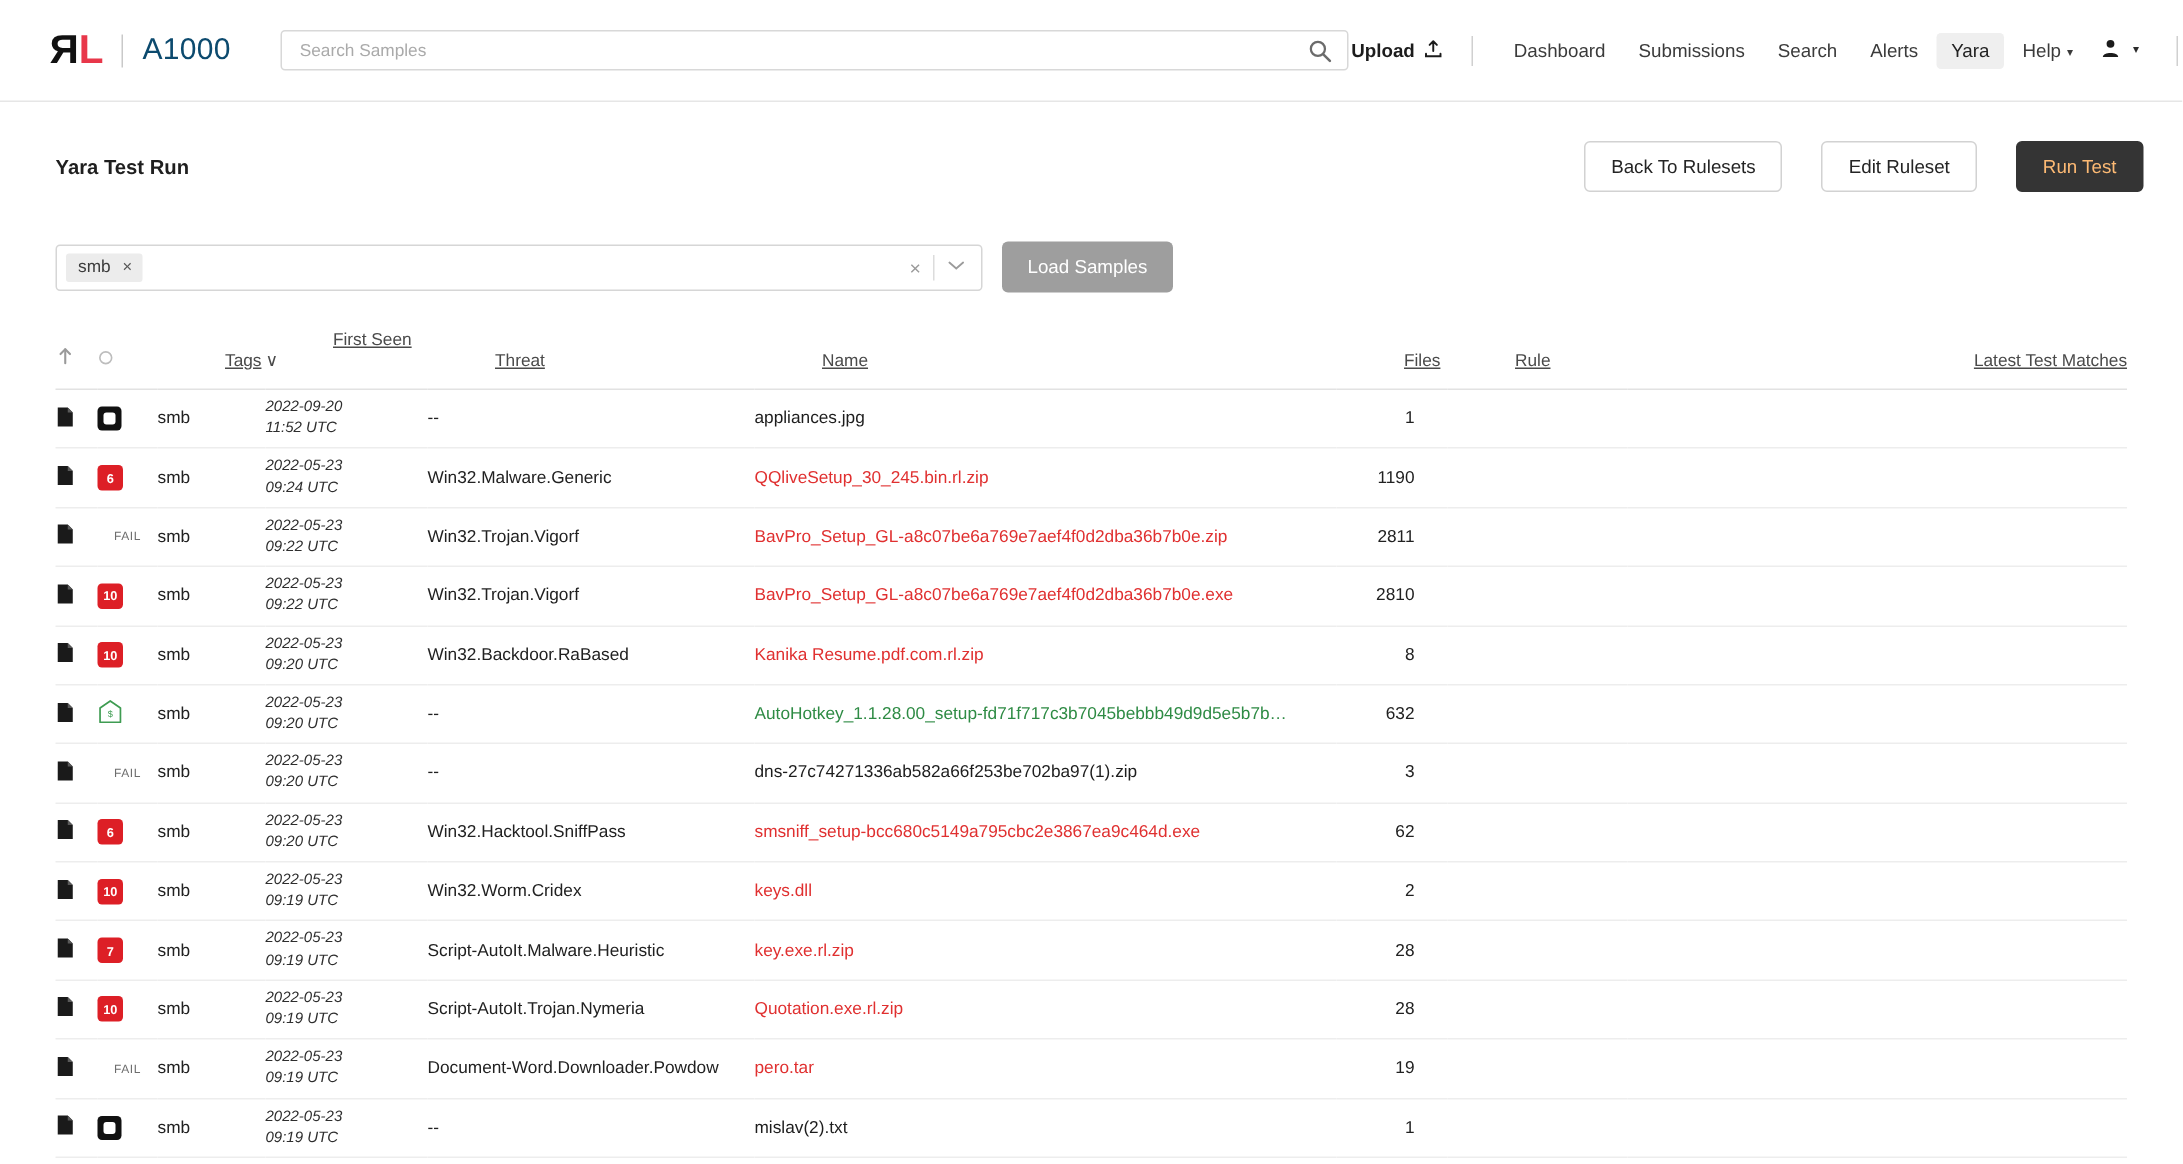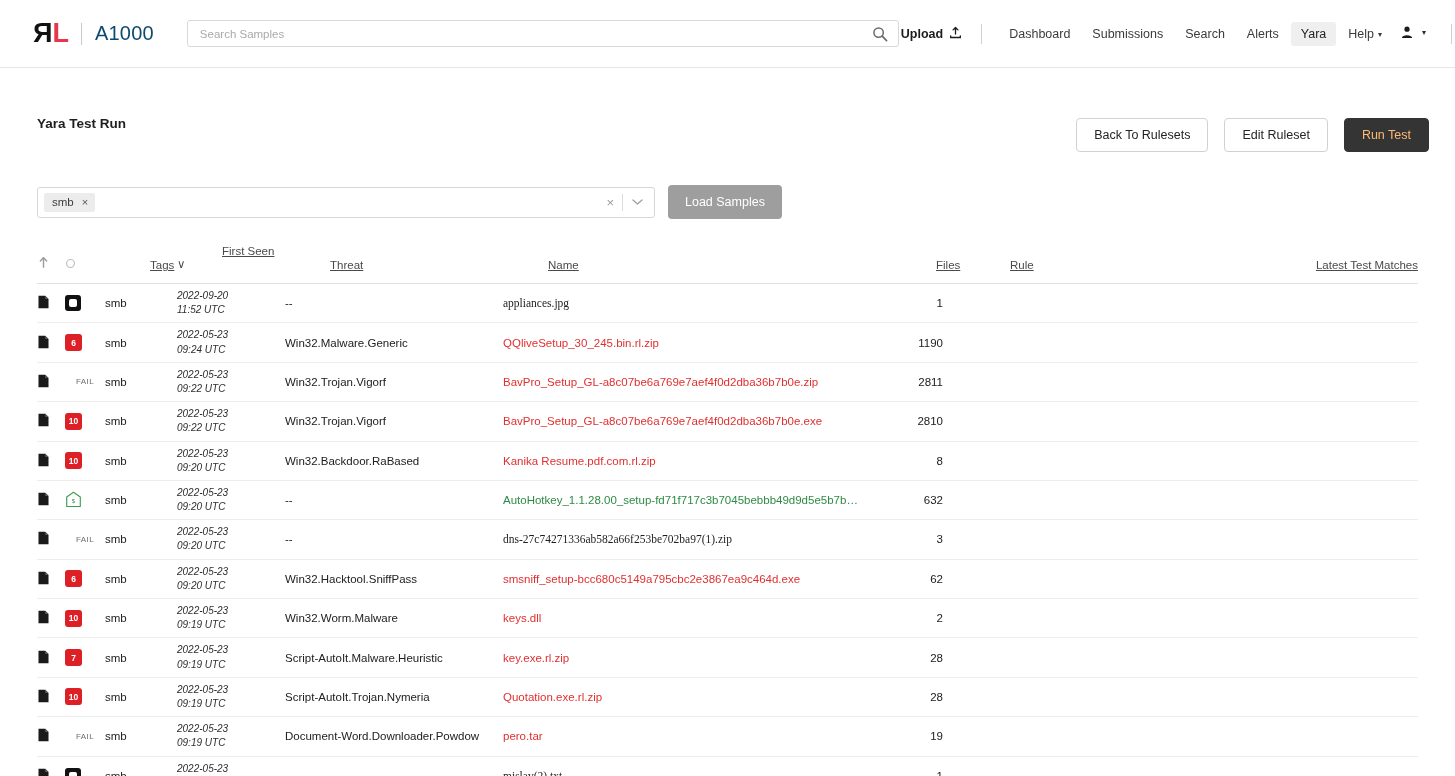--- a/index.html
+++ b/index.html
@@ -71,21 +71,21 @@
     display: flex; align-items: center; gap: 4px;
     padding: 5px 8px; cursor: pointer; font-size: 12px;
   }
 
   
   .page-head {
     display: flex; align-items: center;
     padding: 26px 26px 0 37px;
   }
   .page-title { font-size: 13.5px; font-weight: bold; color: #1f1f1f; }
-  .head-actions { margin-left: auto; display: flex; gap: 16px; margin-top: 24px; }
+  .head-actions { margin-left: auto; display: flex; gap: 26px; }
   .btn {
     font-size: 12.5px; padding: 9px 17px; border-radius: 4px;
     border: 1px solid #d2d2d2; background: #fff; color: #242424;
     cursor: pointer; white-space: nowrap;
     font-family: "Liberation Sans", sans-serif;
   }
   .btn-dark {
     background: #343434; color: #fdba74; border-color: #343434; font-weight: 500;
   }
 
@@ -141,21 +141,21 @@
   .c-threat { width: 218px; }
   .c-name { width: 388px; }
   .c-files { width: 74px; text-align: right; padding-right: 22px !important; }
   .c-rule { width: 120px; }
   .c-matches { text-align: right; }
 
   .file-icon { display: block; }
   .seen { font-size: 10px; color: #2e2e2e; line-height: 1.42; font-style: italic; }
   .name-red { color: #e03030; }
   .name-green { color: #2e8b44; }
-  .name-black { color: #1d1d1d; font-family: Liberation Serif, serif; }
+  .name-black { color: #1d1d1d; }
   .badge {
     width: 17px; height: 17px; border-radius: 3px;
     display: flex; align-items: center; justify-content: center;
     font-size: 8.5px; font-weight: bold; color: #fff;
   }
   .badge-num { background: #dd1f26; }
   .badge-fail {
     font-size: 8px; color: #6d6d6d; font-weight: normal;
     letter-spacing: .4px; width: auto;
   }
@@ -461,21 +461,21 @@
               </svg></span>
           </td>
           <td class="c-badge">
             <span class="badge badge-num">10</span>
           </td>
           <td class="c-tags">smb</td>
           <td class="c-seen">
             <div class="seen">2022-05-23</div>
             <div class="seen">09:19 UTC</div>
           </td>
-          <td class="c-threat">Win32.Worm.Malware</td>
+          <td class="c-threat">Win32.Worm.Cridex</td>
           <td class="c-name"><span class="name-red">keys.dll</span></td>
           <td class="c-files">2</td>
           <td class="c-rule"></td>
           <td class="c-matches"></td>
         </tr>
         <tr>
           <td class="c-icon">
             <span class="file-icon"><svg viewBox="0 0 14 15" width="13" height="14">
                 <path d="M1.6 0.7 h7.2 l3.6 3.6 v10 h-10.8 z" fill="#1a1a1a"></path>
                 <path d="M8.8 0.7 v3.6 h3.6" fill="#5a5a5a"></path>

